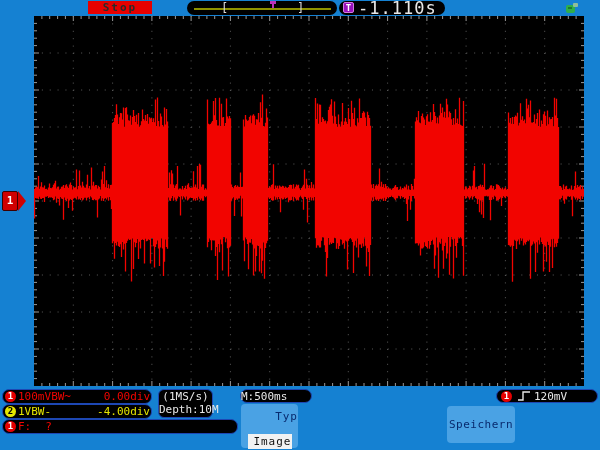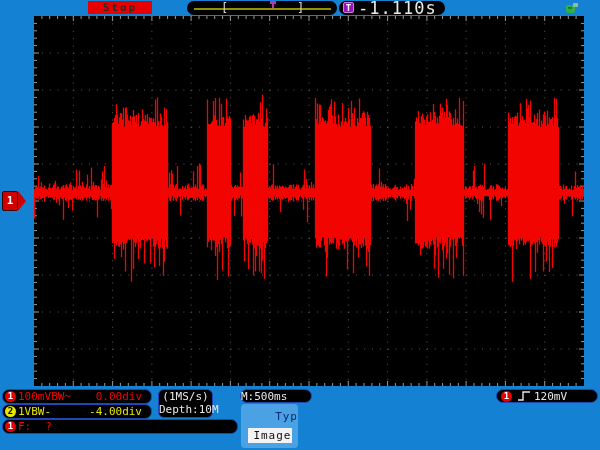--- a/index.html
+++ b/index.html
@@ -29,32 +29,32 @@
   
   .pill{position:absolute;background:#000;border-radius:7px;border:1px solid #1d47b4;box-sizing:border-box;
         display:flex;align-items:center;font-size:11px;}
   .badge{width:11px;height:11px;border-radius:50%;font-size:9px;line-height:11px;text-align:center;
          font-weight:bold;flex:0 0 auto;margin:0 2px 0 2px;}
   .badge.red{background:#e60000;color:#fff;}
   .badge.yellow{background:#e6e600;color:#000;}
   .ch1-pill{left:2px;top:389px;width:150px;height:15px;color:#f20400;}
   .ch2-pill{left:2px;top:404px;width:150px;height:15px;color:#e6e600;}
   .meas-pill{left:2px;top:419px;width:236px;height:15px;color:#f20400;}
-  .pos-right{margin-left:auto;padding-right:9px;}
+  .pos-right{margin-left:auto;padding-right:1px;}
   .acq-box{position:absolute;left:158px;top:389px;width:55px;height:29px;background:#000;border-radius:6px;
            border:1px solid #1d47b4;box-sizing:border-box;color:#e8e8e8;font-size:11px;text-align:center;}
   .acq-box div{line-height:13px;}
   .m-pill{left:240px;top:389px;width:72px;height:14px;color:#e8e8e8;}
   .trig-pill{left:496px;top:389px;width:102px;height:14px;color:#e8e8e8;}
   .slope-icon{margin:0 3px;}
   
   .btn{position:absolute;background:#4aa2e4;border-radius:4px;color:#082a6e;font-size:11px;text-align:center;cursor:pointer;}
   .typ-btn{left:241px;top:404px;width:57px;height:44px;text-align:right;}
   .typ-label{margin-top:6px;letter-spacing:1px;}
-  .typ-value{margin:5px auto 0;width:44px;height:15px;background:#f2f2f2;color:#111;line-height:15px;letter-spacing:1px;}
+  .typ-value{margin:11px auto 0;width:44px;height:15px;background:#f2f2f2;color:#111;line-height:15px;letter-spacing:1px;}
   .save-btn{left:447px;top:406px;width:68px;height:37px;line-height:37px;letter-spacing:0.5px;}
 </style>
 </head>
 <body>
 
 <div class="screen">
 
   <div class="stop-pill">Stop</div>
 
   <div class="ruler-pill">
@@ -147,14 +147,15 @@
       <path d="M1 10 H6 V2 H13" stroke="#e8e8e8" stroke-width="1.4" fill="none"></path>
     </svg>
     <span>120mV</span>
   </div>
 
   <div class="btn typ-btn">
     <div class="typ-label">Typ</div>
     <div class="typ-value">Image</div>
   </div>
 
+  <div class="btn save-btn">Speichern</div>
 
 </div>
 
 </body></html>

